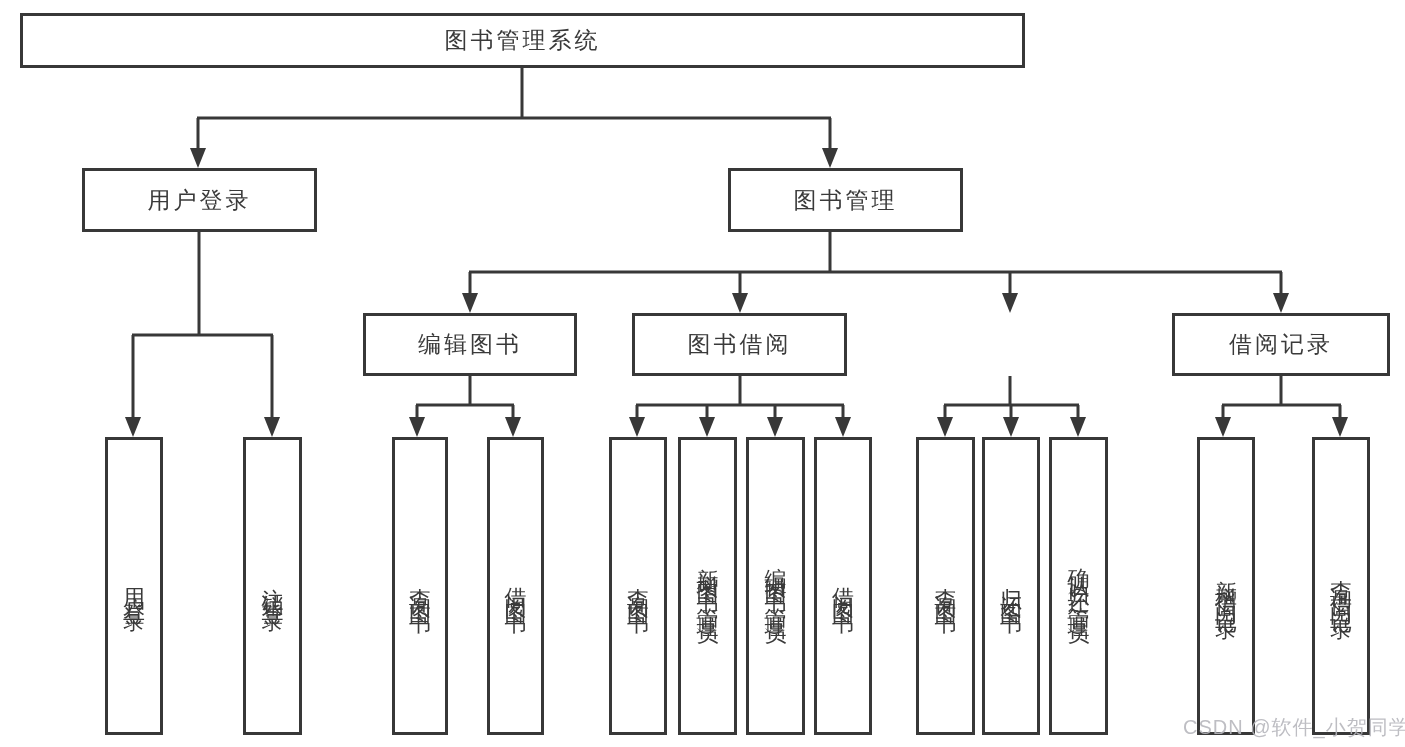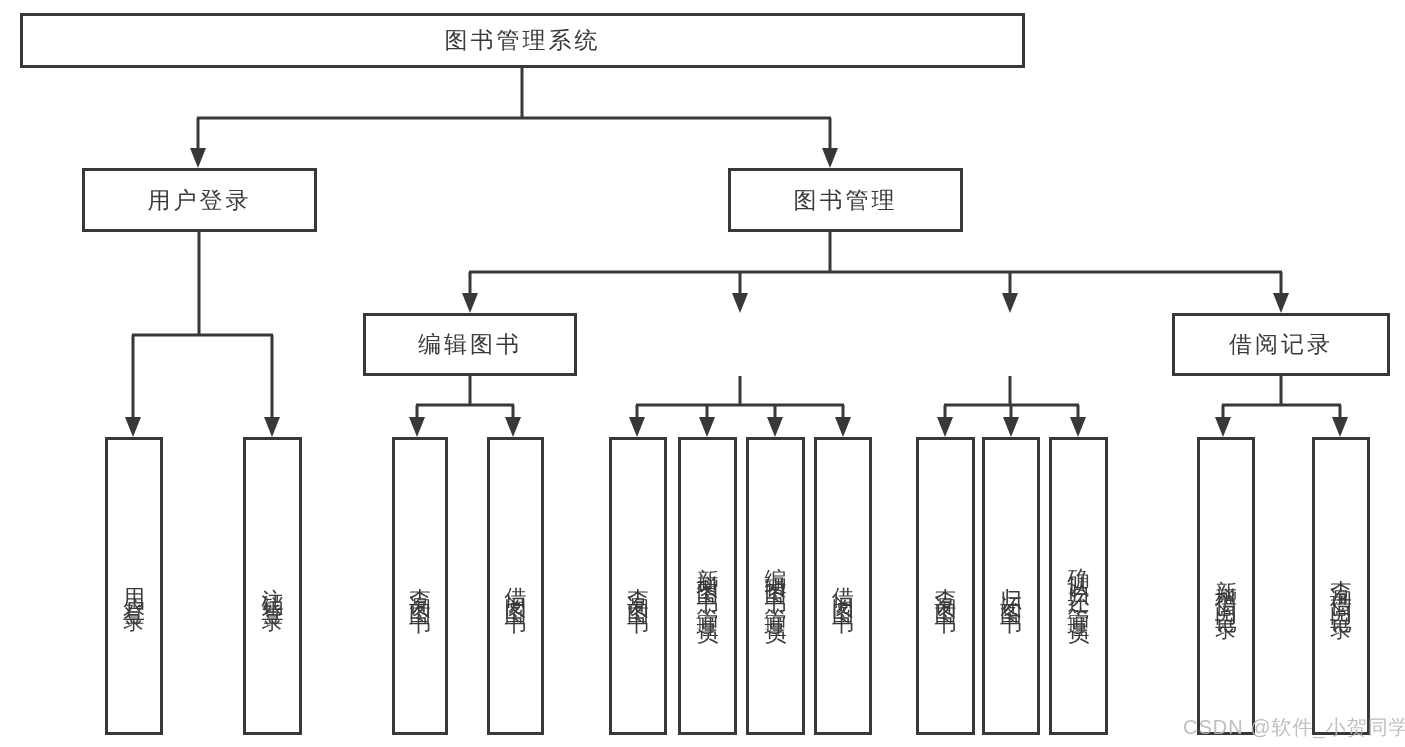--- a/index.html
+++ b/index.html
@@ -123,20 +123,21 @@
       <polygon points="1340,437 1332,417 1348,417"></polygon>
     </g>
   </svg>
 
   <div class="box h" style="left:20px; top:13px; width:1005px; height:55px;">图书管理系统</div>
 
   <div class="box h" style="left:82px; top:168px; width:235px; height:64px;">用户登录</div>
   <div class="box h" style="left:712px; top:168px; width:235px; height:64px;margin-left:16px;">图书管理</div>
 
   <div class="box h" style="left:363px; top:313px; width:214px; height:63px;">编辑图书</div>
+  <div class="box h" style="left:632px; top:313px; width:215px; height:63px;">图书借阅</div>
   <div class="box h" style="left:1172px; top:313px; width:218px; height:63px;">借阅记录</div>
 
   <div class="box v" style="left:105px; width:58px;">
     <span class="vtext">用户登录</span>
   </div>
   <div class="box v" style="left:243px; width:59px;">
     <span class="vtext">注销登录</span>
   </div>
   <div class="box v" style="left:392px; width:56px;">
     <span class="vtext">查询图书</span>

